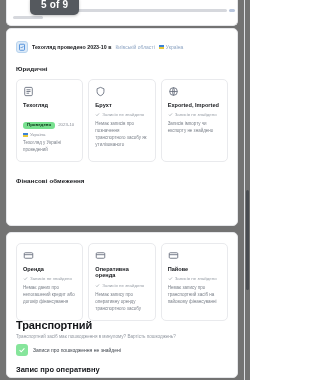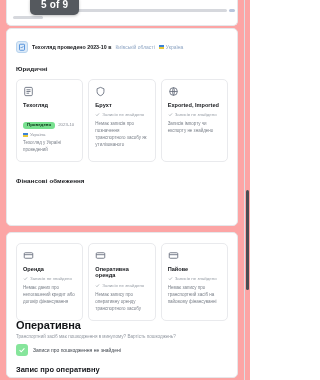--- a/index.html
+++ b/index.html
@@ -2,21 +2,21 @@
 <html><head>
 <meta charset="utf-8">
 <style>
   * { box-sizing: border-box; margin: 0; padding: 0; }
   html, body {
     width: 250px; height: 380px;
     font-family: "Liberation Sans", sans-serif;
     background: #ffffff;
     overflow: hidden;
   }
-  #root { position: relative; width: 250px; height: 380px; background: #fca5a5; overflow: hidden; }
+  #root { position: relative; width: 250px; height: 380px; background: #737373; overflow: hidden; }
 
   
   .top-strip {
     position: absolute; top: 0; left: 6px; width: 232px; height: 26px;
     background: #ffffff; border: 1px solid #e6e7ea; border-top: none;
     border-radius: 0 0 5px 5px; overflow: hidden;
   }
   .top-blur-line {
     position: absolute; left: 6px; height: 3px; border-radius: 2px;
     background: #d6d8dd;
@@ -284,21 +284,21 @@
                 <path d="M3 8.5l3.3 3.3L13 4.6"></path>
               </svg>
           </span>
           <span class="chk-txt">Записів не знайдено</span>
         </div>
         <div class="card-desc">Немає запису про транспортний засіб на пайовому фінансуванні</div>
       </div>
 
     </div>
 
-    <div class="big-head">Оперативна</div>
+    <div class="big-head">Транспортний</div>
     <div class="big-sub">Транспортний засіб має пошкодження в минулому? Вартість пошкоджень?</div>
 
     <div class="ok-row">
       <span class="ok-box">
         <svg viewBox="0 0 16 16" fill="none" stroke="#ffffff" stroke-width="2.2">
             <path d="M3.2 8.4l3.2 3.2L12.8 4.8"></path>
           </svg>
       </span>
       <span class="ok-txt">Записи про пошкодження не знайдені</span>
     </div>

